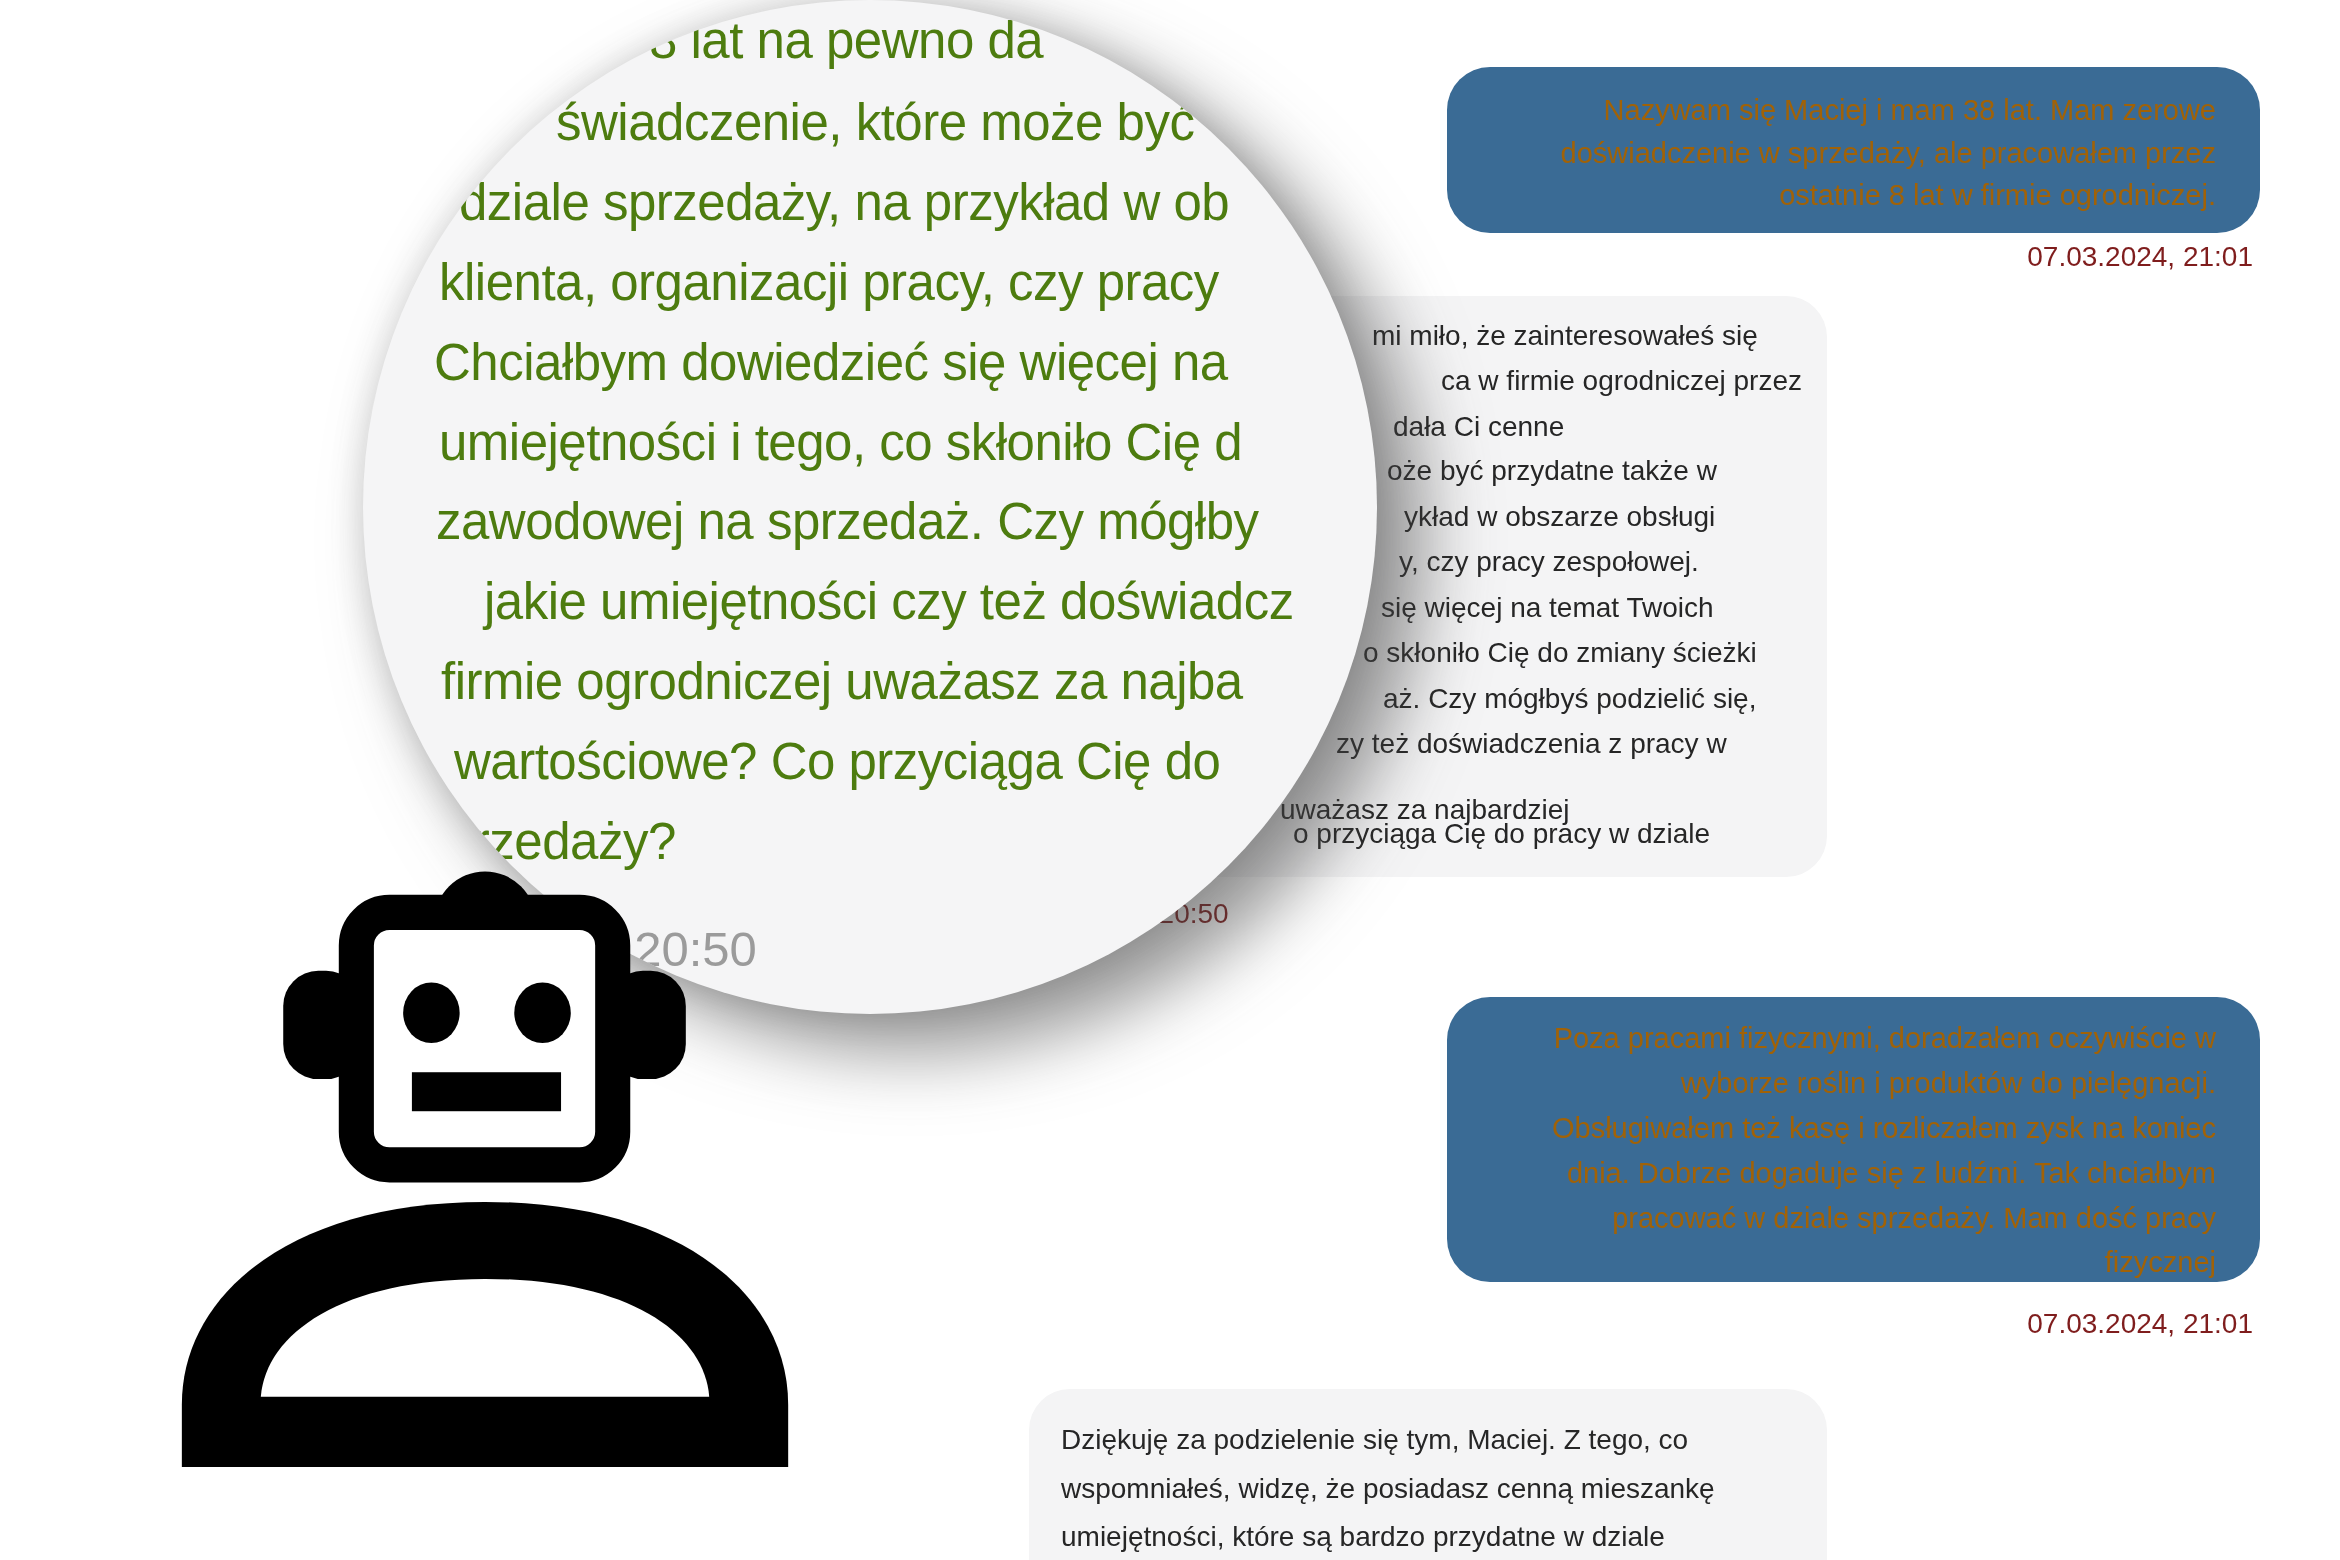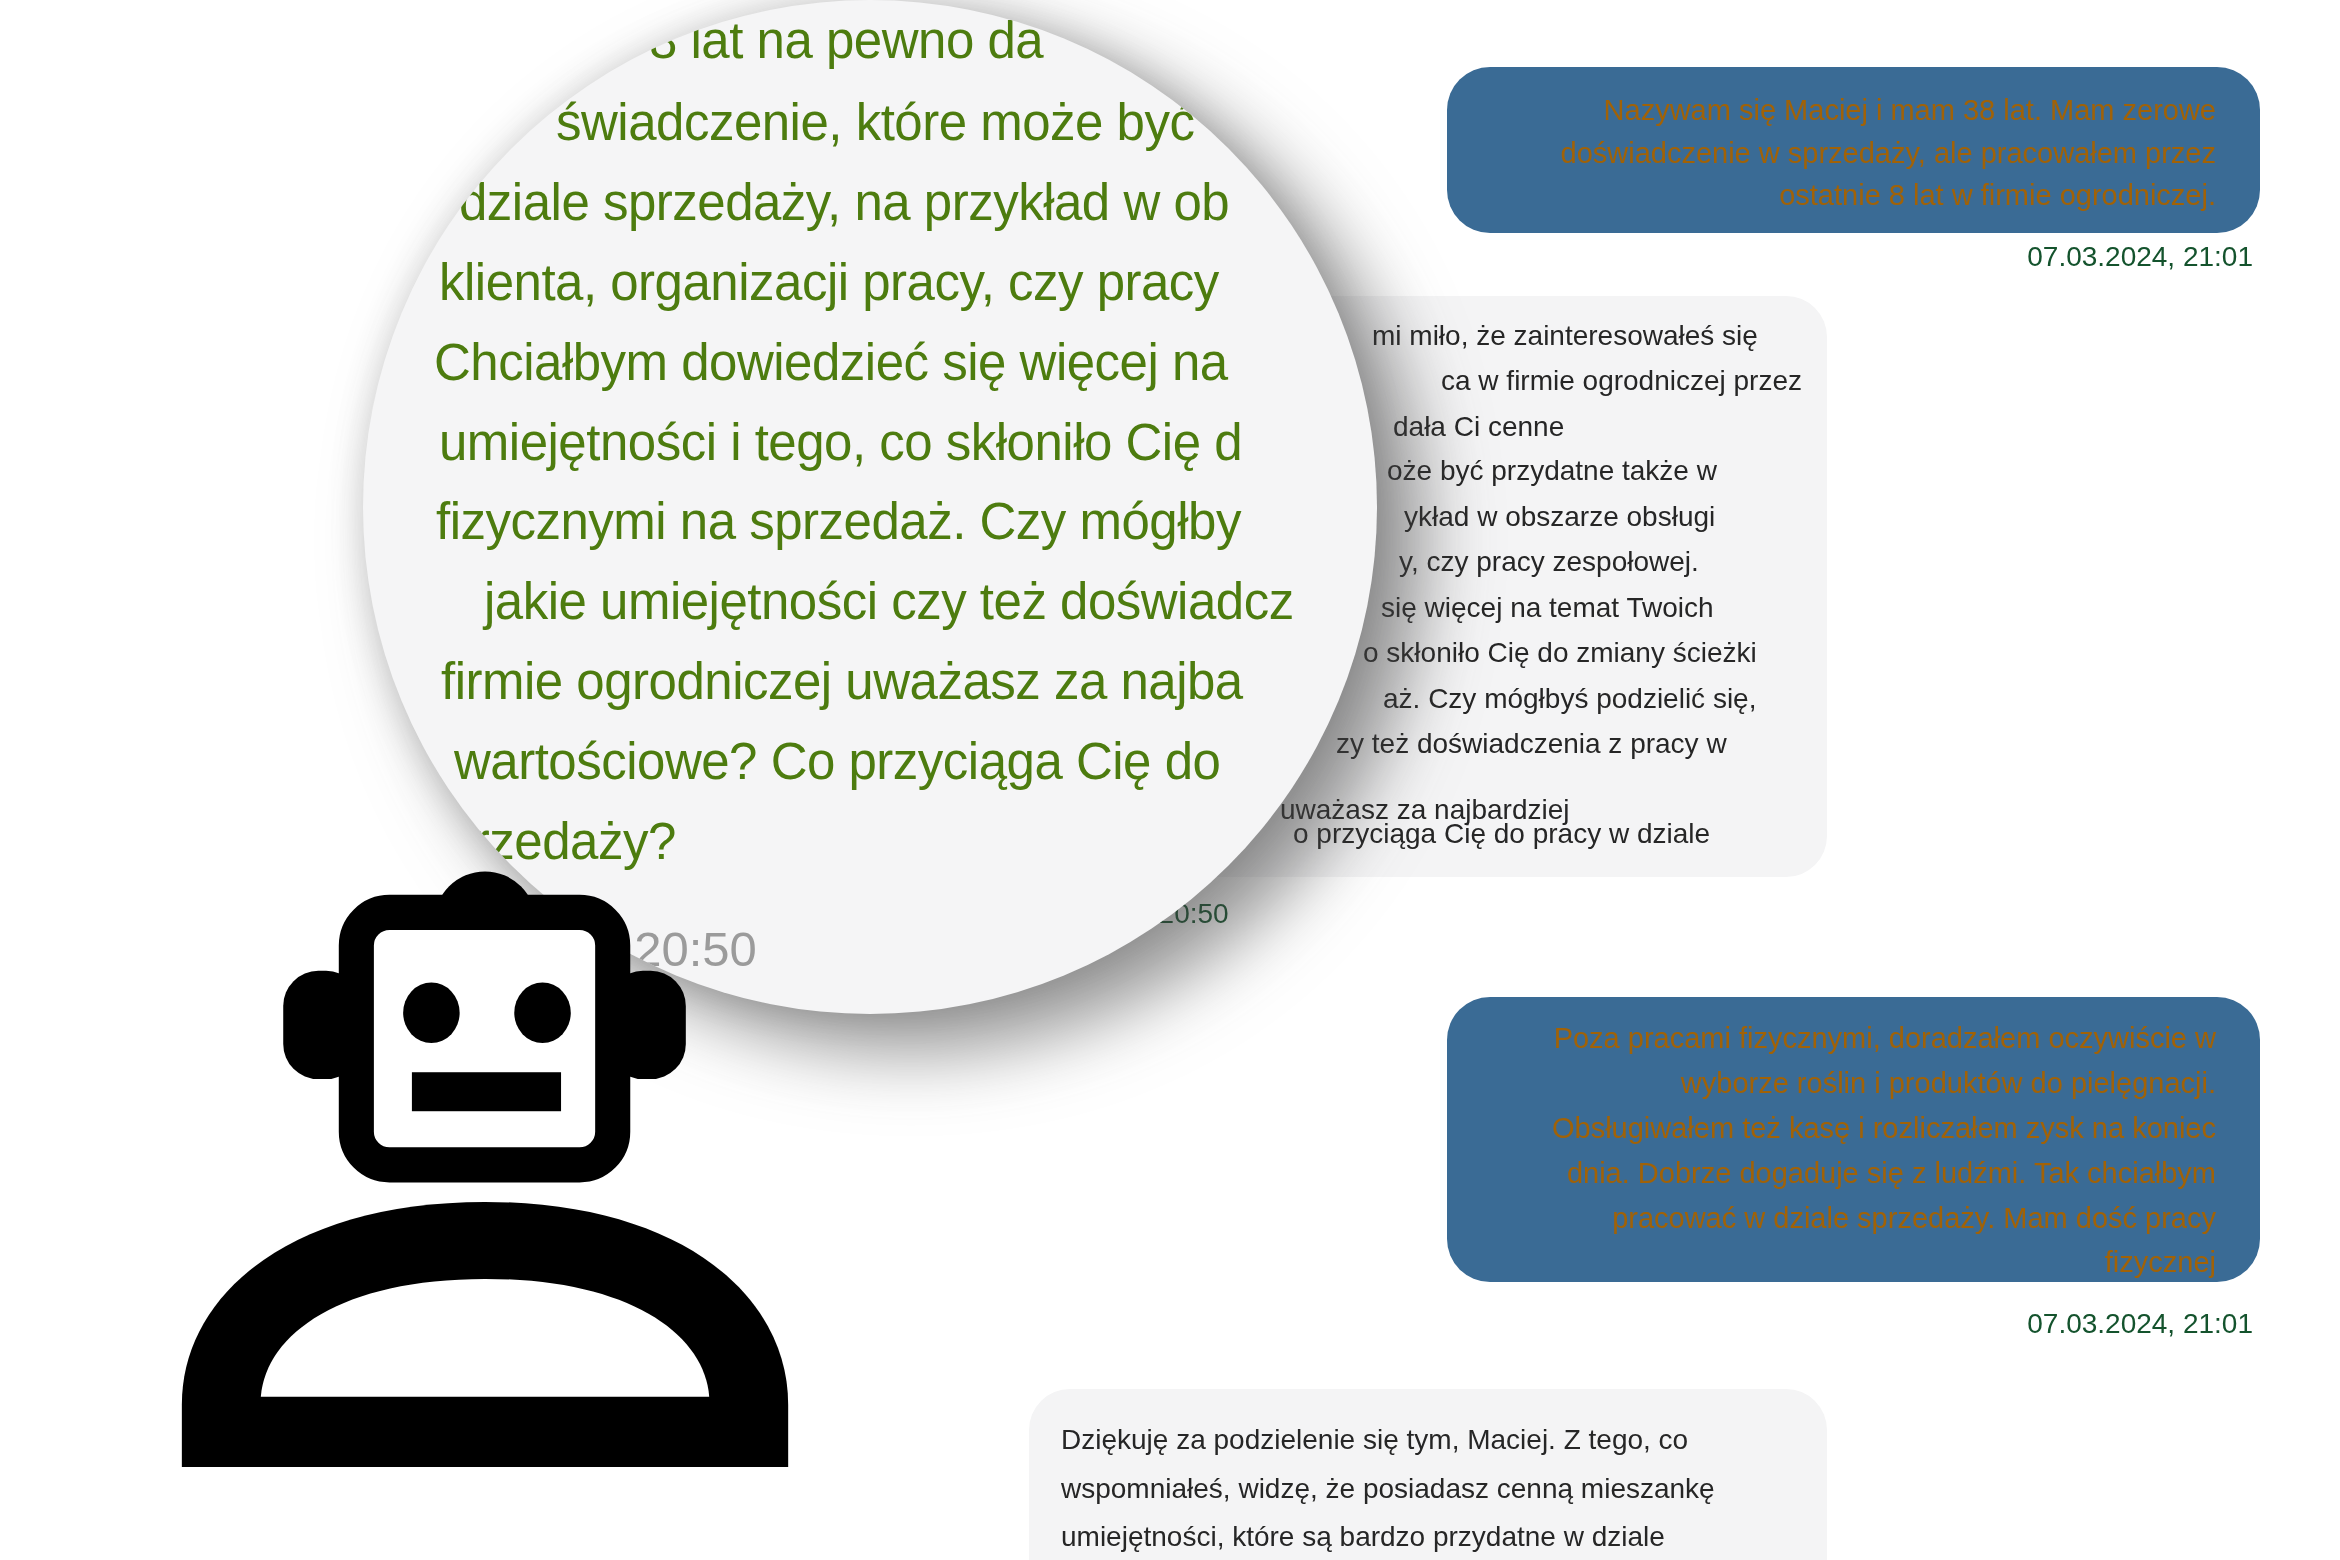--- a/index.html
+++ b/index.html
@@ -5,21 +5,21 @@
   html,body{margin:0;padding:0;background:#ffffff;}
   #screen{position:relative;width:2341px;height:1560px;overflow:hidden;background:#ffffff;
           font-family:"Liberation Sans","DejaVu Sans",sans-serif;}
 
   .bubble{position:absolute;}
   .bot-bubble{background:#f4f4f5;border-radius:41px;}
   .user-bubble{background:#3a6b95;border-radius:43px;}
 
   .frag{position:absolute;white-space:nowrap;font-size:28px;line-height:1.25;color:#262626;}
   .user-line{position:absolute;white-space:nowrap;font-size:29px;line-height:1.25;color:#a16207;text-align:right;}
-  .ts{position:absolute;white-space:nowrap;font-size:28px;line-height:1.2;color:#14532d;}
+  .ts{position:absolute;white-space:nowrap;font-size:28px;line-height:1.2;color:#7f1d1d;}
 
   .magnifier{position:absolute;left:363px;top:0px;width:1014px;height:1014px;border-radius:50%;
              background:#f5f5f6;overflow:hidden;
              box-shadow:41px 33px 70px 5.9px rgba(70,70,70,0.55), 0 0 35px rgba(0,0,0,0.15);}
   .mag-line{position:absolute;white-space:nowrap;font-size:51px;line-height:1.15;color:#4d7c0f;letter-spacing:-0.5px;}
   .mag-ts{position:absolute;white-space:nowrap;font-size:49px;line-height:1.1;color:#9b9b9b;}
 
   .robot{position:absolute;left:176px;top:844px;}
 </style>
 </head>
@@ -64,21 +64,21 @@
   <div class="frag" style="left:1061px;top:1471px;">wspomniałeś, widzę, że posiadasz cenną mieszankę</div>
   <div class="frag" style="left:1061px;top:1519px;">umiejętności, które są bardzo przydatne w dziale</div>
 
   <div class="magnifier">
     <div class="mag-line" style="left:286px;top:11.7px;">8 lat na pewno da</div>
     <div class="mag-line" style="left:193px;top:94px;">świadczenie, które może być</div>
     <div class="mag-line" style="left:96px;top:174px;">dziale sprzedaży, na przykład w ob</div>
     <div class="mag-line" style="left:76px;top:254px;">klienta, organizacji pracy, czy pracy</div>
     <div class="mag-line" style="left:71px;top:334px;">Chciałbym dowiedzieć się więcej na</div>
     <div class="mag-line" style="left:76px;top:414px;">umiejętności i tego, co skłoniło Cię d</div>
-    <div class="mag-line" style="left:73px;top:493px;">fizycznymi na sprzedaż. Czy mógłby</div>
+    <div class="mag-line" style="left:73px;top:493px;">zawodowej na sprzedaż. Czy mógłby</div>
     <div class="mag-line" style="left:78px;top:573px;margin-left:43px;">jakie umiejętności czy też doświadcz</div>
     <div class="mag-line" style="left:78px;top:653px;">firmie ogrodniczej uważasz za najba</div>
     <div class="mag-line" style="left:91px;top:733px;">wartościowe? Co przyciąga Cię do</div>
     <div class="mag-line" style="left:57px;top:813px;">sprzedaży?</div>
     <div class="mag-ts" style="left:244px;top:923px;">, 20:50</div>
   </div>
 
   <svg class="robot" width="619" height="629" viewBox="0 0 635 645" xmlns="http://www.w3.org/2000/svg">
 
     <circle cx="317" cy="80" r="52" fill="#000"></circle>

